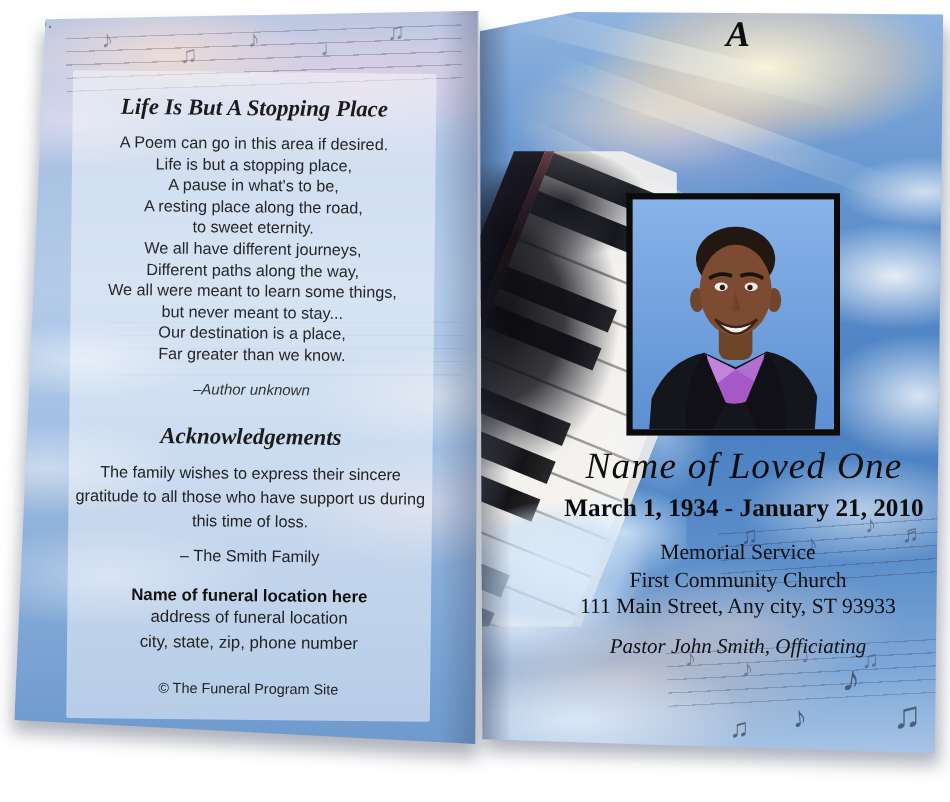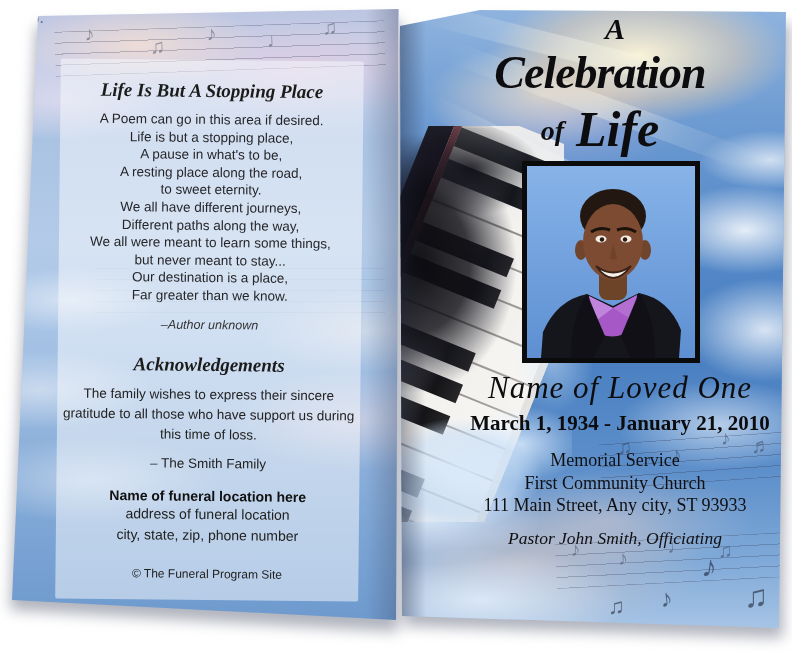--- a/index.html
+++ b/index.html
@@ -246,24 +246,20 @@
         <rect x="168" y="-81" width="20" height="98" fill="#141417"></rect>
         <rect x="-230" y="80" width="430" height="8" fill="#d8d4cd" opacity="0.9"></rect>
         <rect x="-230" y="-88" width="430" height="176" fill="url(#keyShade)"></rect>
       </g>
     </svg>
     <div class="piano-dark"></div>
     <div class="piano-cloud"></div>
     <div class="piano-cloud2"></div>
 
     <div class="script tA">A</div>
-    <div class="script tCelebration">Celebration</div>
-    <div class="tOfLife">
-      <span class="script tOf">of</span><span class="script tLife">Life</span>
-    </div>
 
     <div class="photo-frame">
       <svg viewBox="0 0 168 192" preserveAspectRatio="none">
         <defs>
           <linearGradient id="pBg" x1="0" y1="0" x2="0" y2="1">
             <stop offset="0" stop-color="#87b3e8"></stop>
             <stop offset="1" stop-color="#5d8fd2"></stop>
           </linearGradient>
         </defs>
         <rect x="0" y="0" width="168" height="192" fill="url(#pBg)"></rect>

